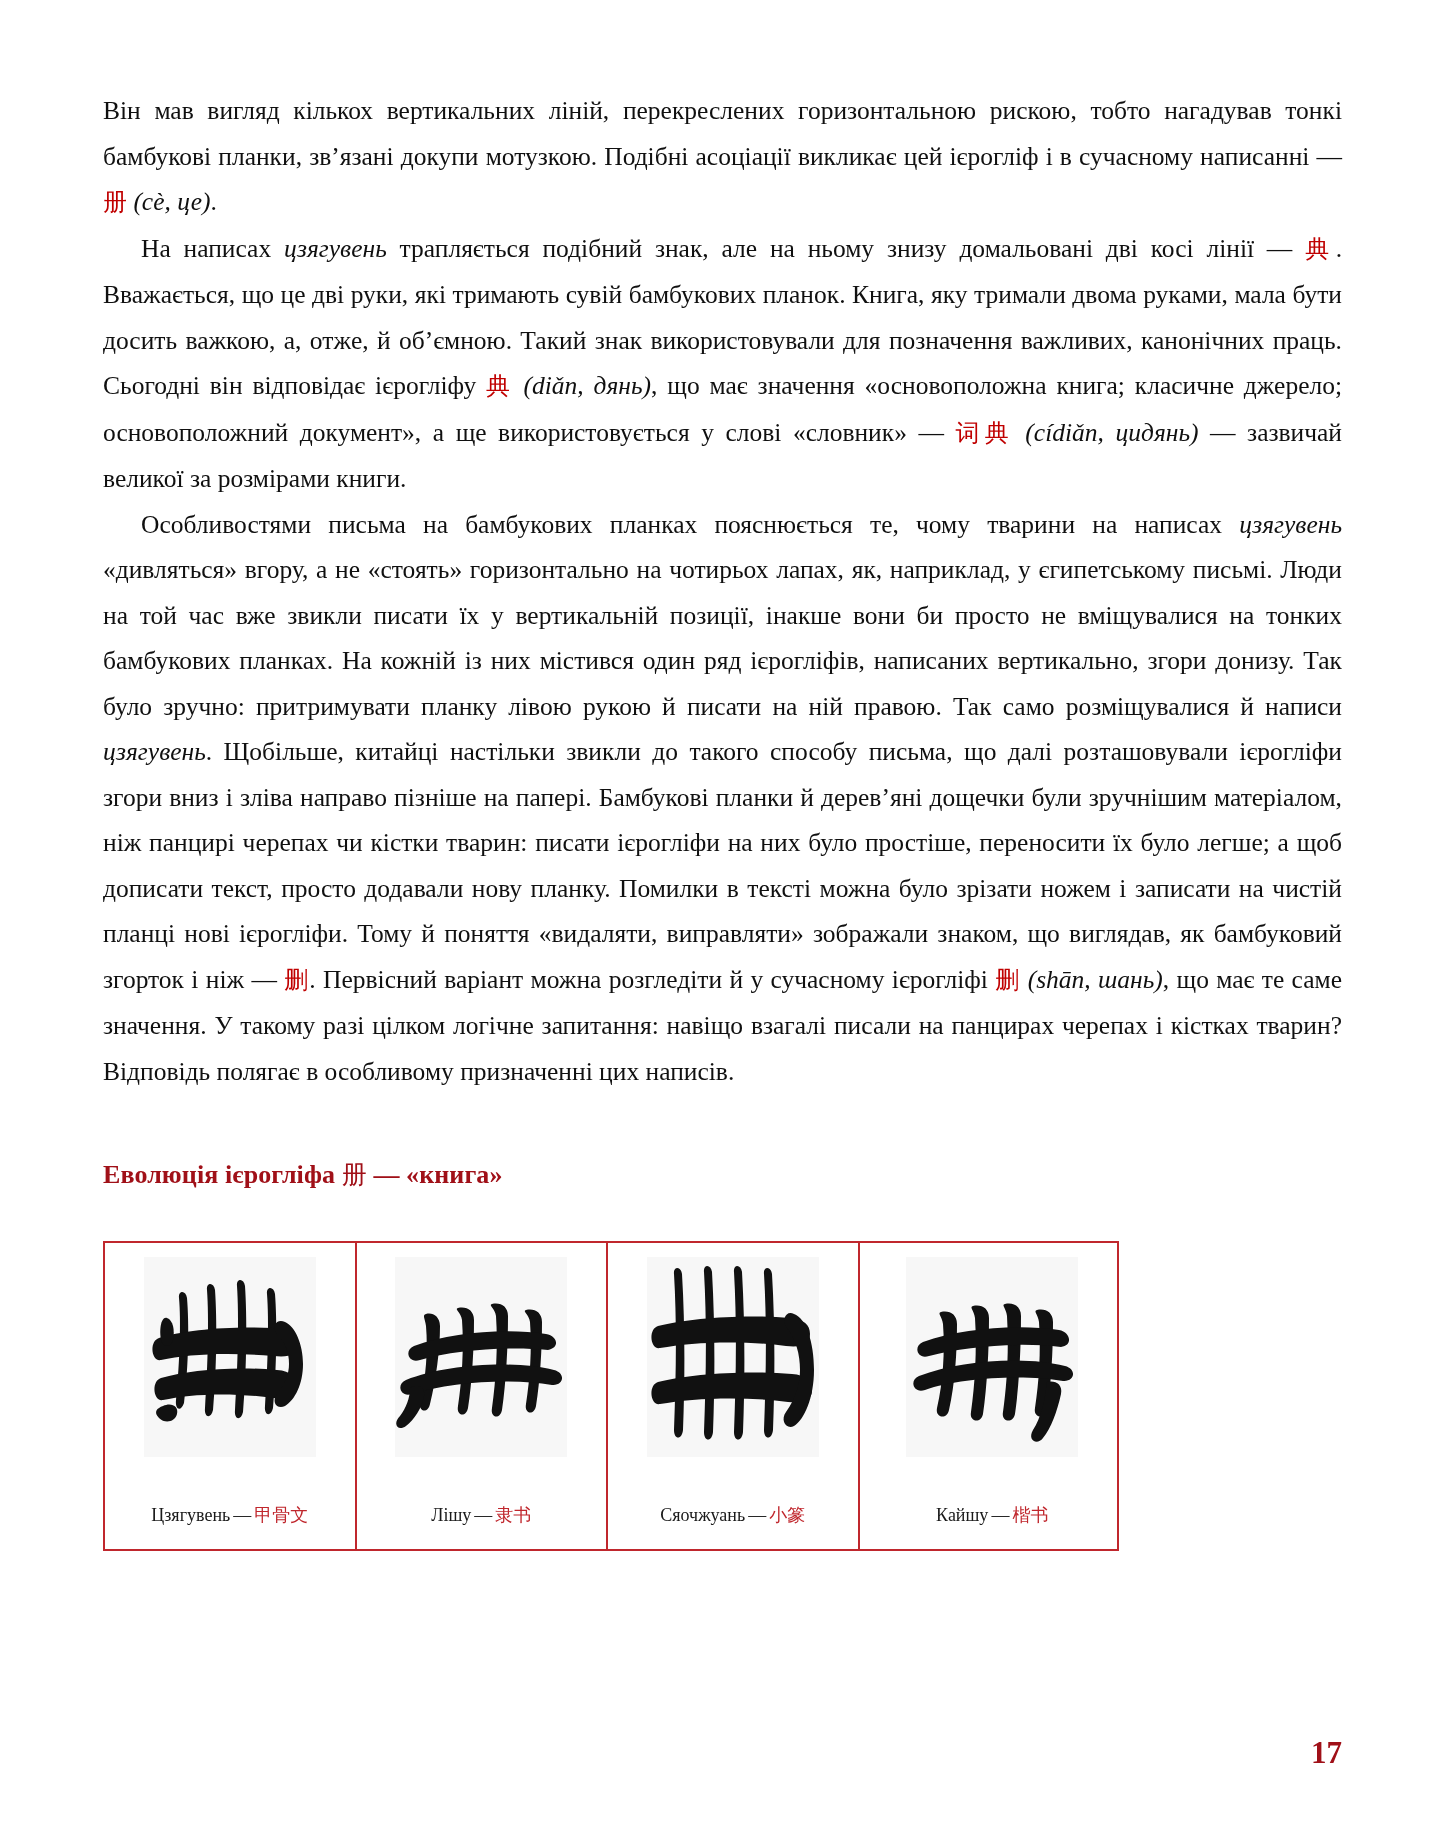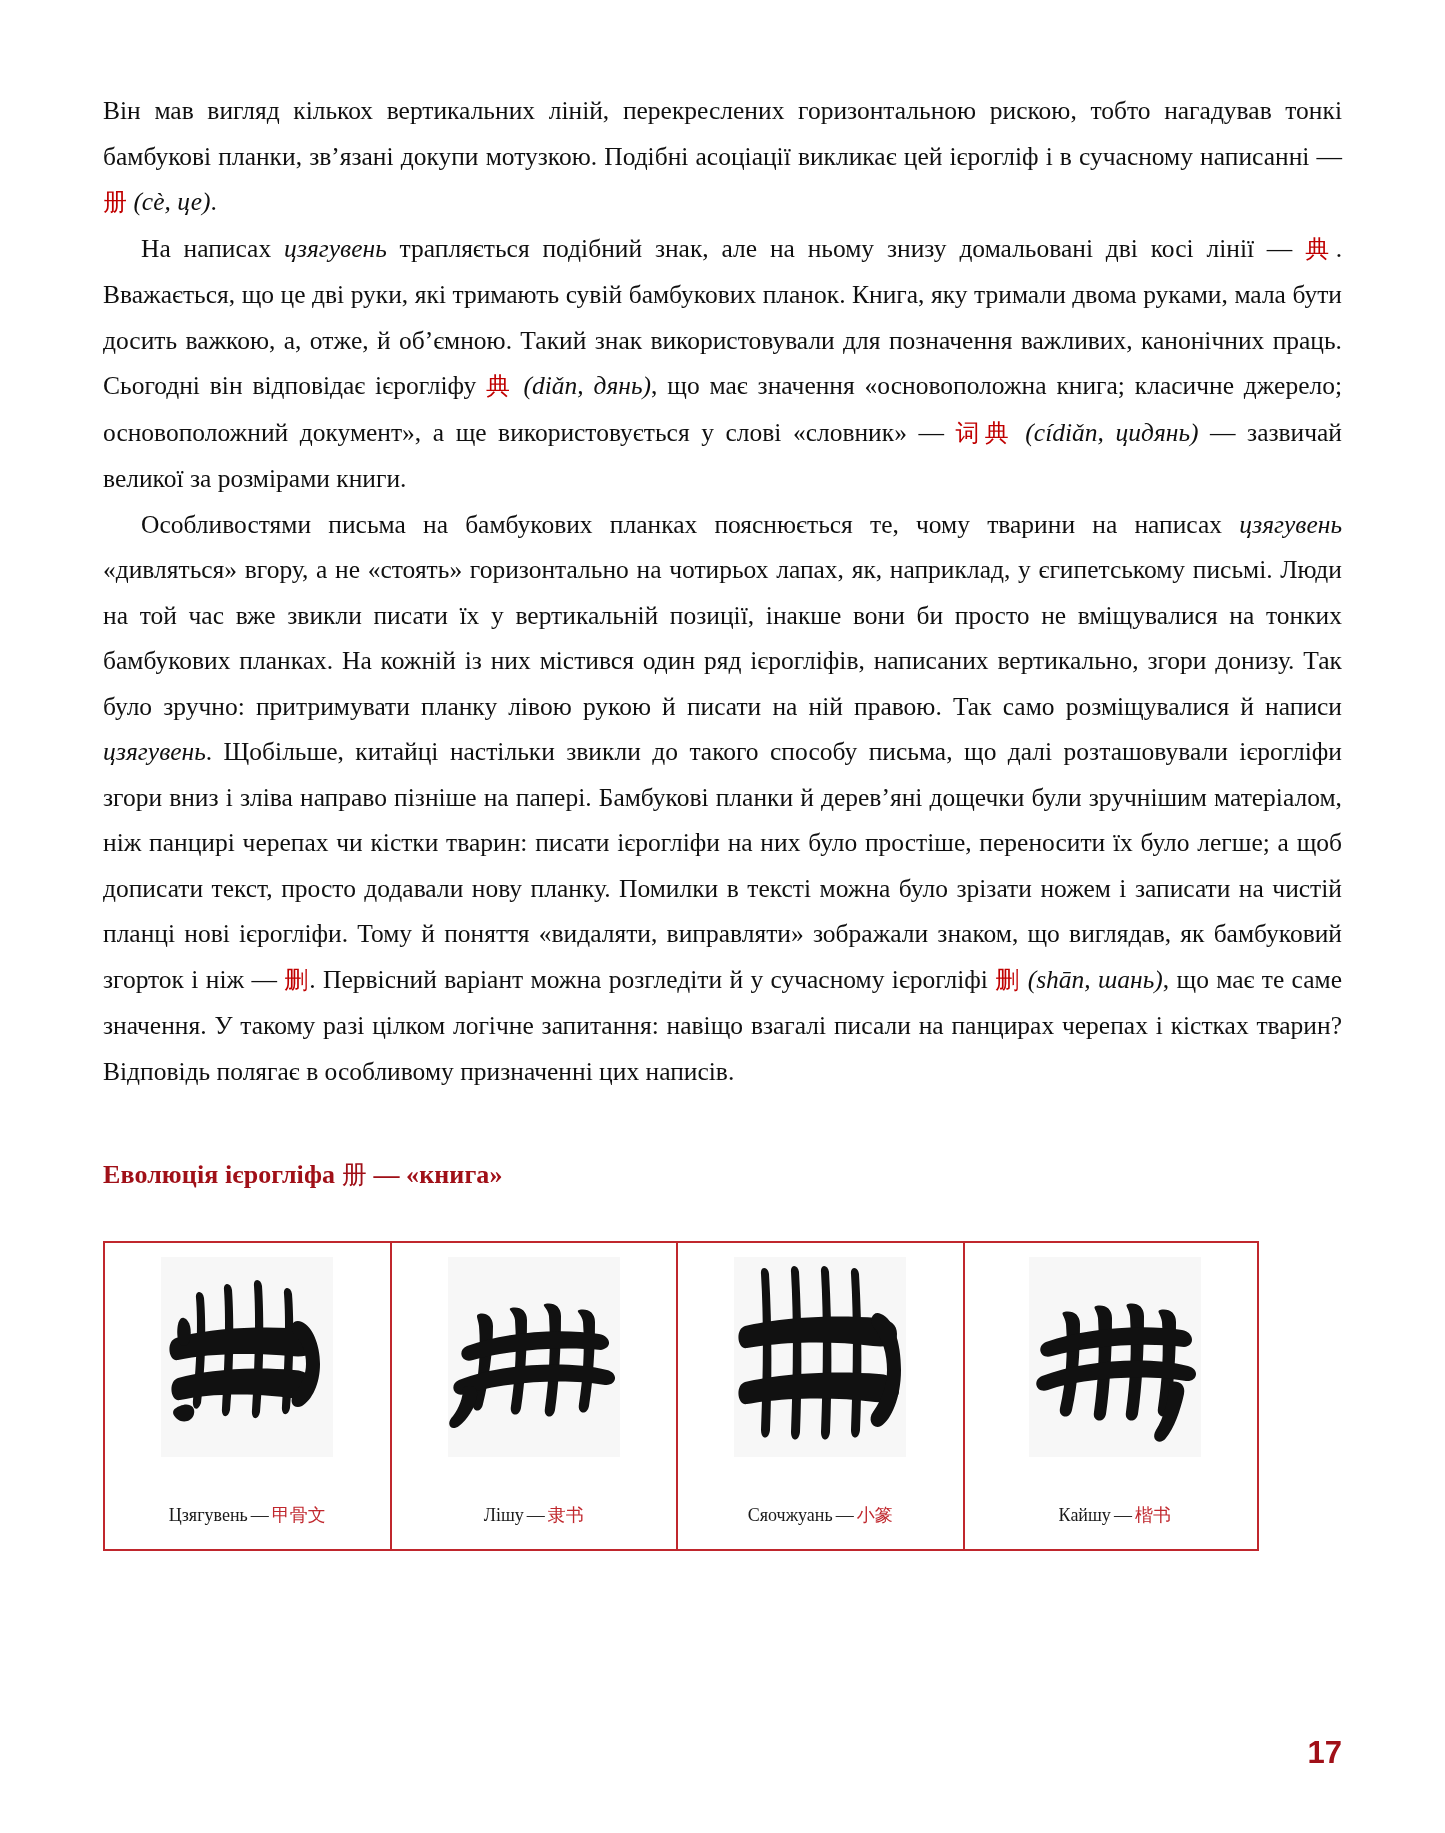--- a/index.html
+++ b/index.html
@@ -50,21 +50,21 @@
     color: #a01018;
     letter-spacing: 0.1px;
   }
   .heading .hz-head {
     font-family: "DejaVu Sans", "Liberation Sans", sans-serif;
     font-weight: normal;
     font-size: 25px;
   }
   .evo-table {
     margin-top: 50px;
-    width: 1156px;
+    width: 1016px;
     height: 310px;
     border: 2px solid #c0272d;
     display: flex;
     box-sizing: border-box;
     background: #ffffff;
   }
   .evo-cell {
     flex: 1 1 0;
     border-right: 2px solid #c0272d;
     position: relative;
@@ -110,21 +110,21 @@
     font-family: "DejaVu Sans", "Liberation Sans", sans-serif;
     font-size: 18px;
   }
   .page-number {
     position: absolute;
     right: 103px;
     bottom: 62px;
     font-size: 31px;
     font-weight: bold;
     color: #a01018;
-    font-family: Liberation Sans, sans-serif;
+    font-family: Liberation Serif, serif;
   }
 </style>
 </head>
 <body>
 
 <div class="page">
 
   <div class="body-text">
     <p id="p1"><span>Він мав вигляд кількох вертикальних ліній, перекреслених горизонтальною рискою, тобто нагадував тонкі бамбукові планки, зв’язані докупи мотузкою. Подібні асоціації викликає цей ієрогліф і в сучасному написанні — </span><span class="hz">册</span><span> </span><span class="it">(cè, це)</span><span>.</span></p>
     <p class="indent" id="p2"><span>На написах </span><span class="it">цзягувень</span><span> трапляється подібний знак, але на ньому знизу домальовані дві косі лінії — </span><span class="hz">典</span><span>. Вважається, що це дві руки, які тримають сувій бамбукових планок. Книга, яку тримали двома руками, мала бути досить важкою, а, отже, й об’ємною. Такий знак використовували для позначення важливих, канонічних праць. Сьогодні він відповідає ієрогліфу </span><span class="hz">典</span><span> </span><span class="it">(diǎn, дянь)</span><span>, що має значення «основоположна книга; класичне джерело; основоположний документ», а ще використовується у слові «словник» — </span><span class="hz">词典</span><span> </span><span class="it">(cídiǎn, цидянь)</span><span> — зазвичай великої за розмірами книги.</span></p>

